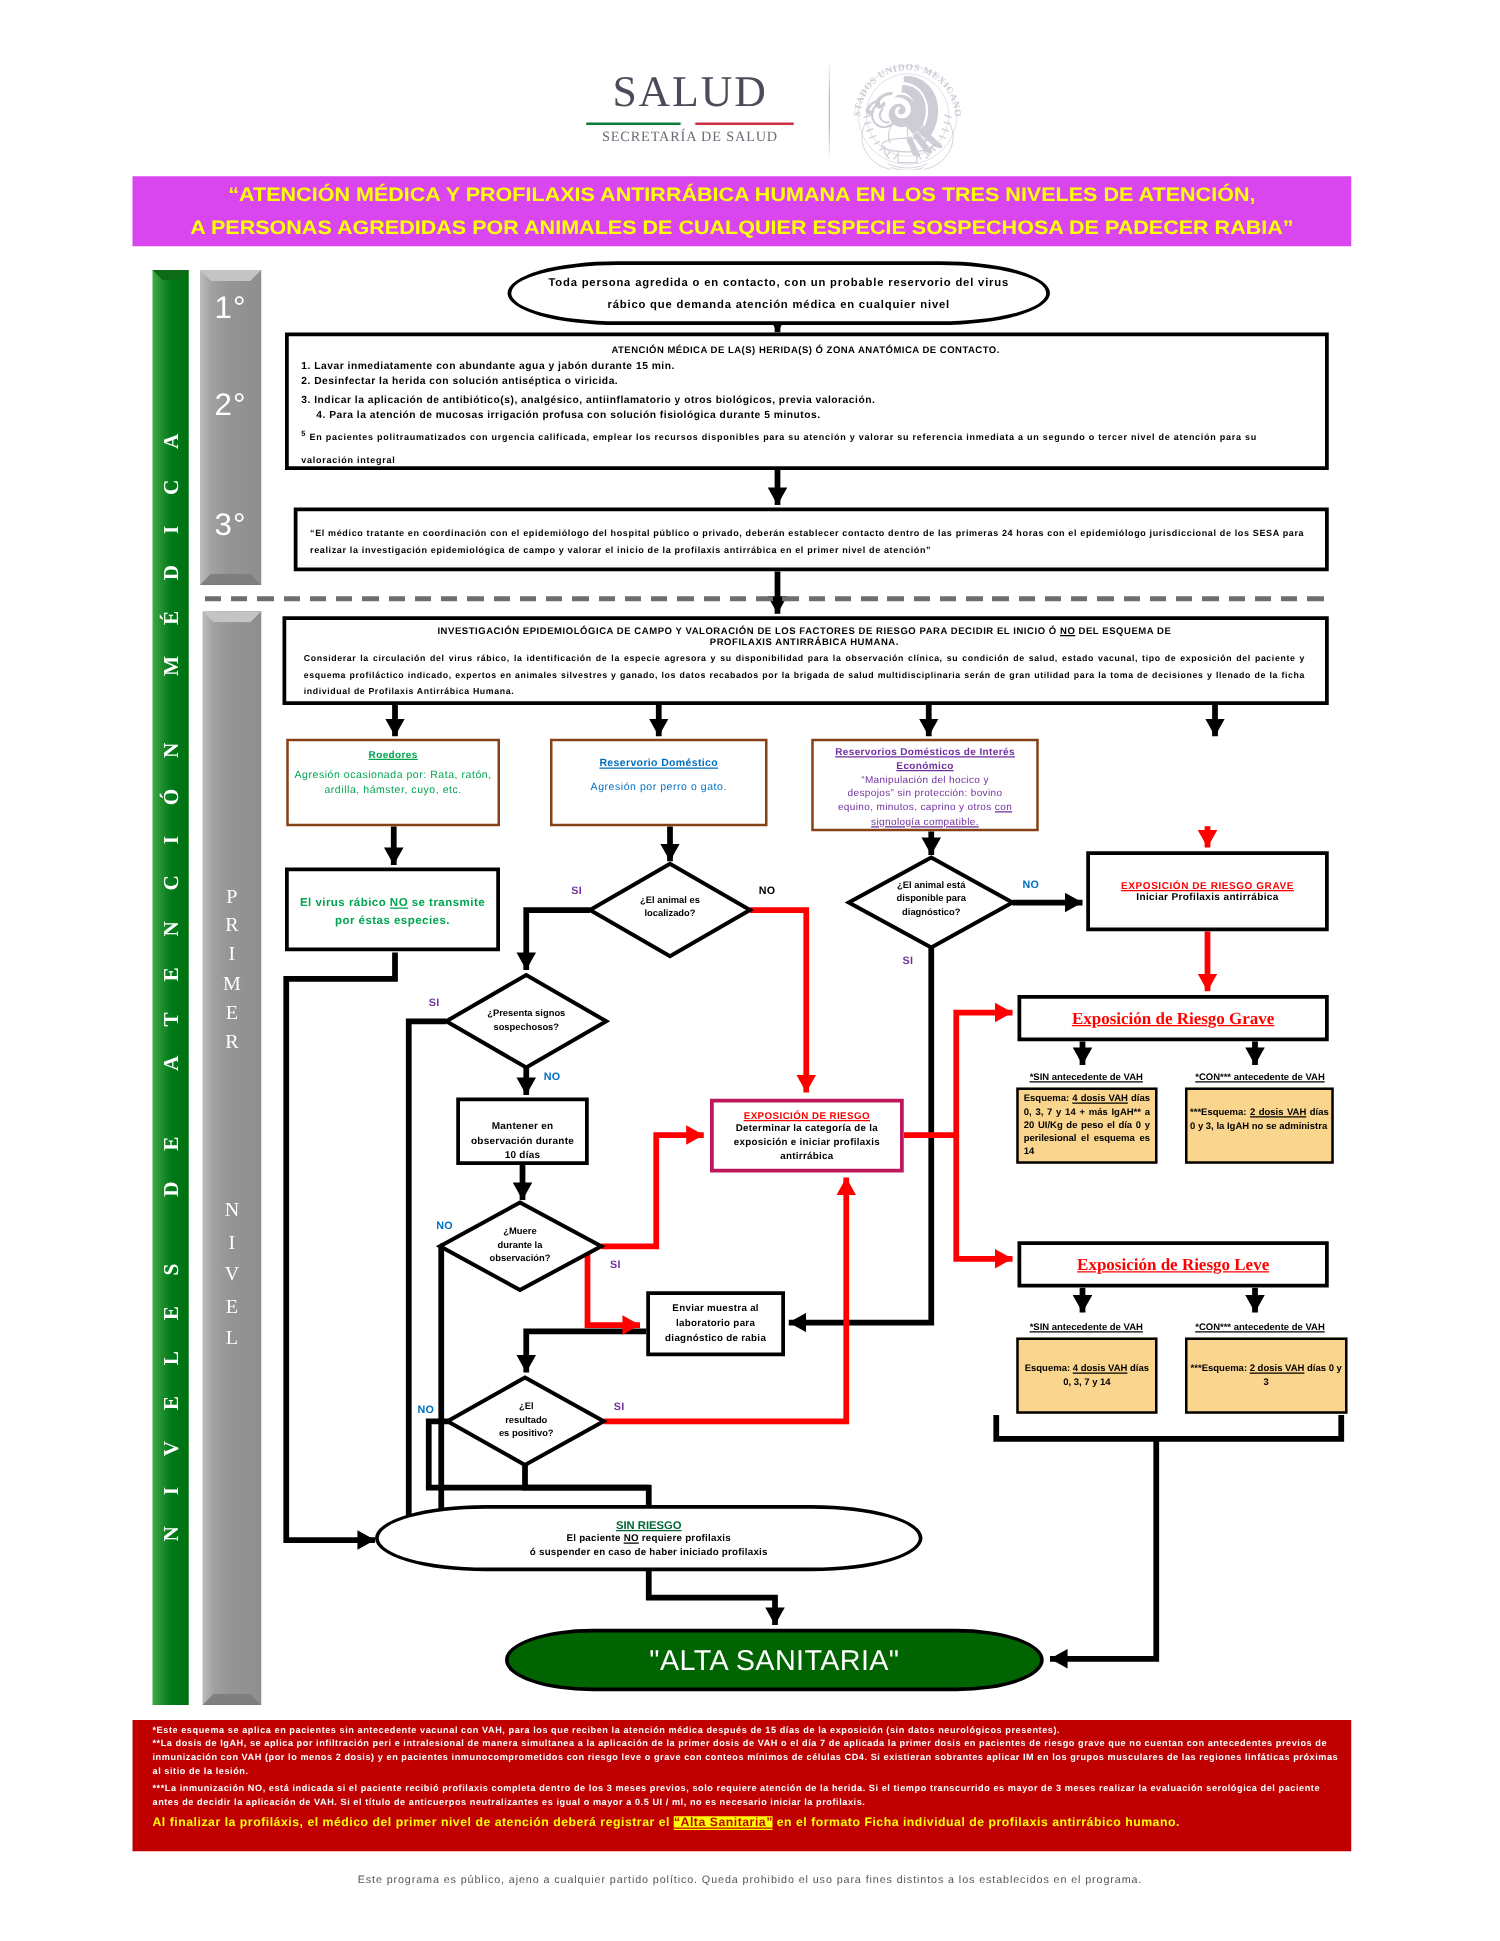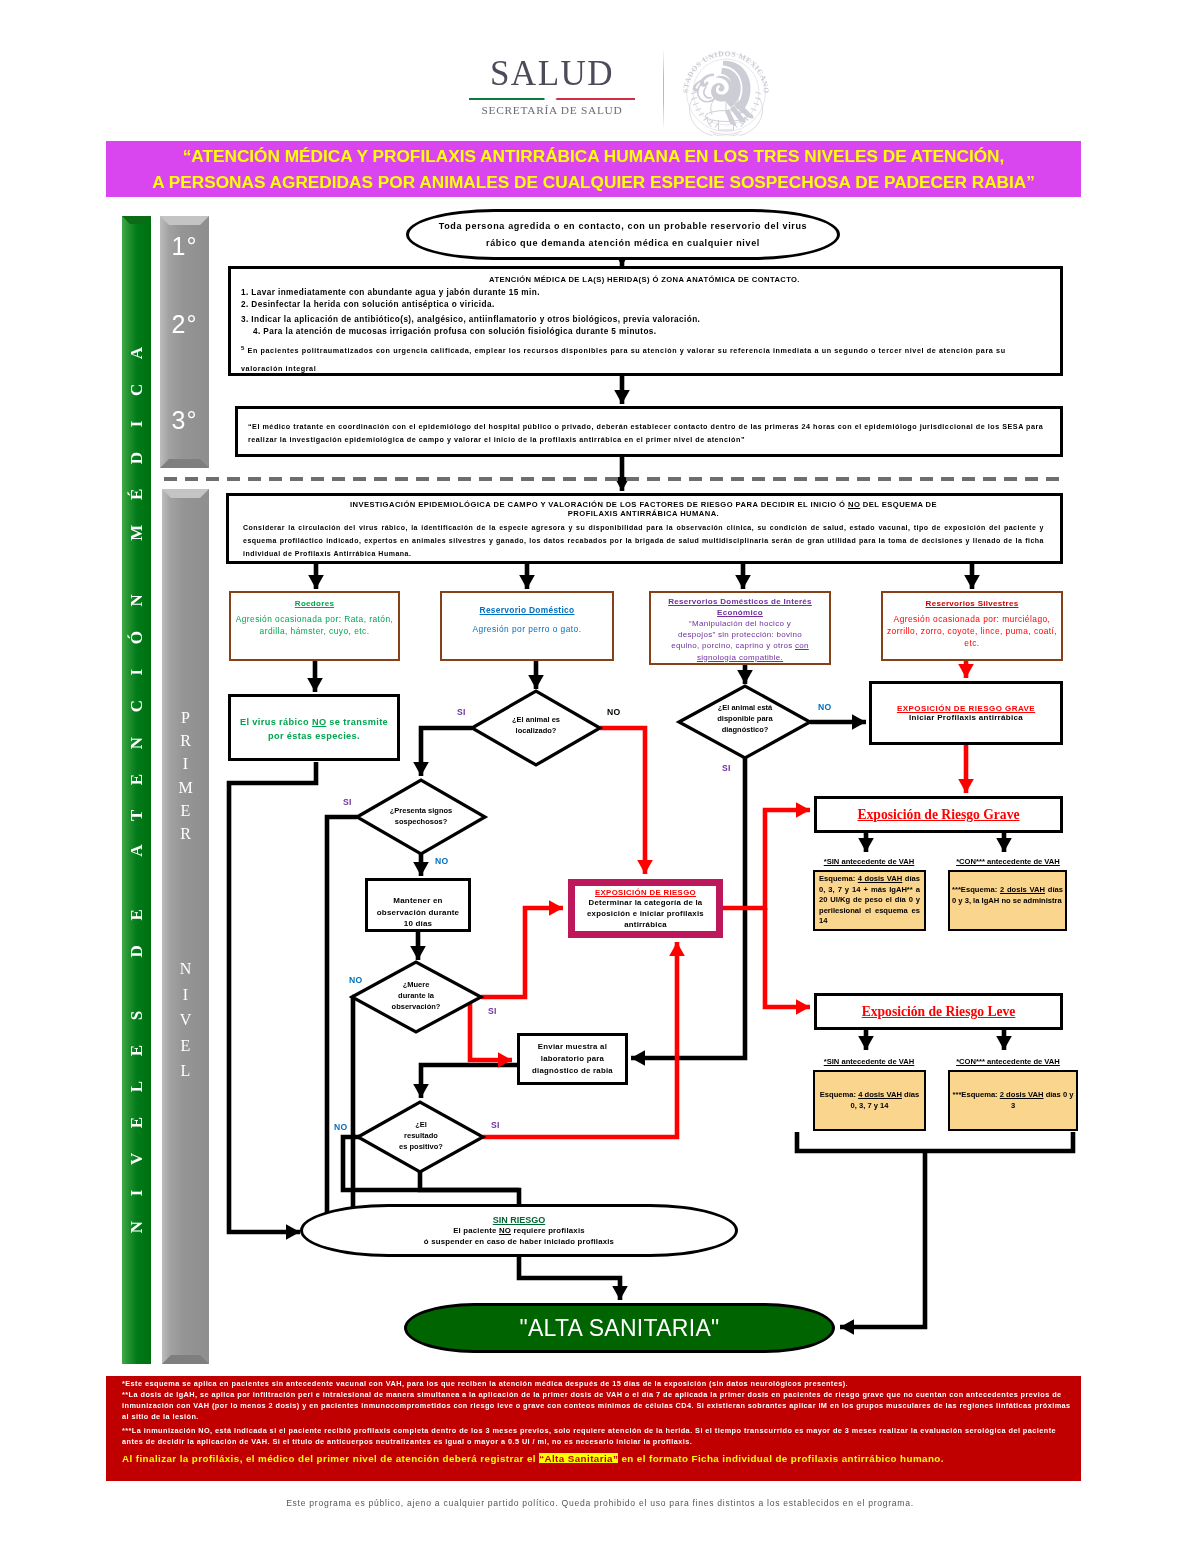--- a/index.html
+++ b/index.html
@@ -190,25 +190,21 @@
 <div class="box ctr" style="left:229px;top:591px;width:171px;height:70px;border:2.8px solid #874116;padding:6px 2px 0 2px;justify-content:flex-start;">
   <div style="font-size:8px;font-weight:bold;color:#00A550;text-decoration:underline;text-align:center;letter-spacing:0.3px;">Roedores</div>
   <div style="font-size:8.4px;color:#00A550;text-align:center;margin-top:5px;line-height:12px;letter-spacing:0.45px;">Agresión ocasionada por: Rata, ratón, ardilla, hámster, cuyo, etc.</div>
 </div>
 <div class="box ctr" style="left:440px;top:591px;width:174px;height:70px;border:2.8px solid #874116;padding:12px 2px 0 2px;justify-content:flex-start;">
   <div style="font-size:8.4px;font-weight:bold;color:#0070C0;text-decoration:underline;text-align:center;letter-spacing:0.3px;">Reservorio Doméstico</div>
   <div style="font-size:8.4px;color:#0070C0;text-align:center;margin-top:8px;line-height:12px;letter-spacing:0.45px;">Agresión por perro o gato.</div>
 </div>
 <div class="box ctr" style="left:649px;top:591px;width:182px;height:74px;border:2.8px solid #874116;padding:3px 2px 0 2px;justify-content:flex-start;">
   <div style="font-size:8px;font-weight:bold;color:#7030A0;text-decoration:underline;text-align:center;line-height:11px;letter-spacing:0.3px;">Reservorios Domésticos de Interés Económico</div>
-  <div style="font-size:8px;color:#7030A0;text-align:center;line-height:11.2px;letter-spacing:0.3px;"><span>“Manipulación del hocico y</span><br><span>despojos” sin protección: bovino</span><br><span>equino, porcino, caprino y otros </span><span class="u">con</span><br><span class="u">signología compatible.</span></div>
-</div>
-<div class="box ctr" style="left:881px;top:591px;width:182px;height:70px;border:2.8px solid #874116;padding:6px 2px 0 2px;justify-content:flex-start;">
-  <div style="font-size:8px;font-weight:bold;color:#CC0000;text-decoration:underline;text-align:center;letter-spacing:0.3px;">Reservorios Silvestres</div>
-  <div style="font-size:8.4px;color:#FF0000;text-align:center;margin-top:5px;line-height:12px;letter-spacing:0.45px;">Agresión ocasionada por: murciélago, zorrillo, zorro, coyote, lince, puma, coatí, etc.</div>
+  <div style="font-size:8px;color:#7030A0;text-align:center;line-height:11.2px;letter-spacing:0.3px;"><span>“Manipulación del hocico y</span><br><span>despojos” sin protección: bovino</span><br><span>equino, minutos, caprino y otros </span><span class="u">con</span><br><span class="u">signología compatible.</span></div>
 </div>
 
 <div class="box ctr" style="left:228px;top:694px;width:172px;height:67px;border:3px solid #000;justify-content:flex-start;padding-top:18px;">
   <div style="font-size:9.2px;font-weight:bold;color:#00A550;text-align:center;line-height:14px;letter-spacing:0.38px;white-space:nowrap;"><span>El virus rábico </span><span class="u">NO</span><span> se transmite</span><br><span>por éstas especies.</span></div>
 </div>
 
 <svg class="conn" viewBox="0 0 1200 1553">
   <polygon points="472,728 536,691 600,728 536,765" fill="#fff" stroke="#000" stroke-width="3.2"></polygon>
   <polygon points="679,722 745,686 810,722 745,758" fill="#fff" stroke="#000" stroke-width="3.2"></polygon>
   <polygon points="357,817 421,780 485,817 421,854" fill="#fff" stroke="#000" stroke-width="3.2"></polygon>
@@ -223,21 +219,21 @@
 
 <div class="box ctr" style="left:869px;top:681px;width:194px;height:64px;border:3px solid #000;">
   <div style="font-size:8px;font-weight:bold;color:#FF0000;text-decoration:underline;text-align:center;letter-spacing:0.45px;">EXPOSICIÓN DE RIESGO GRAVE</div>
   <div style="font-size:8px;font-weight:bold;color:#000;text-align:center;letter-spacing:0.3px;">Iniciar Profilaxis antirrábica</div>
 </div>
 
 <div class="box ctr" style="left:365px;top:878px;width:106px;height:54px;border:3px solid #000;justify-content:flex-start;padding-top:14px;">
   <div style="font-size:8px;font-weight:bold;text-align:center;line-height:11.5px;padding:0 3px;letter-spacing:0.2px;">Mantener en observación durante 10 días</div>
 </div>
 
-<div class="box ctr" style="left:568px;top:879px;width:155px;height:59px;border:7px solid #be185d;">
+<div class="box ctr" style="left:568px;top:879px;width:155px;height:59px;border:3px solid #be185d;">
   <div style="font-size:7.8px;font-weight:bold;color:#FF0000;text-decoration:underline;text-align:center;letter-spacing:0.35px;">EXPOSICIÓN DE RIESGO</div>
   <div style="font-size:7.8px;font-weight:bold;text-align:center;line-height:11px;padding:0 4px;letter-spacing:0.25px;">Determinar la categoría de la exposición e iniciar profilaxis antirrábica</div>
 </div>
 
 <div class="box ctr" style="left:517px;top:1033px;width:111px;height:52px;border:3px solid #000;">
   <div style="font-size:7.8px;font-weight:bold;text-align:center;line-height:12px;padding:0 4px;letter-spacing:0.25px;">Enviar muestra al laboratorio para diagnóstico de rabia</div>
 </div>
 
 <div class="ell" style="left:300px;top:1204px;width:438px;height:53px;border-width:3px;border-radius:90px/27px;">
   <div style="font-size:9px;font-weight:bold;color:#006633;text-decoration:underline;text-align:center;">SIN RIESGO</div>

